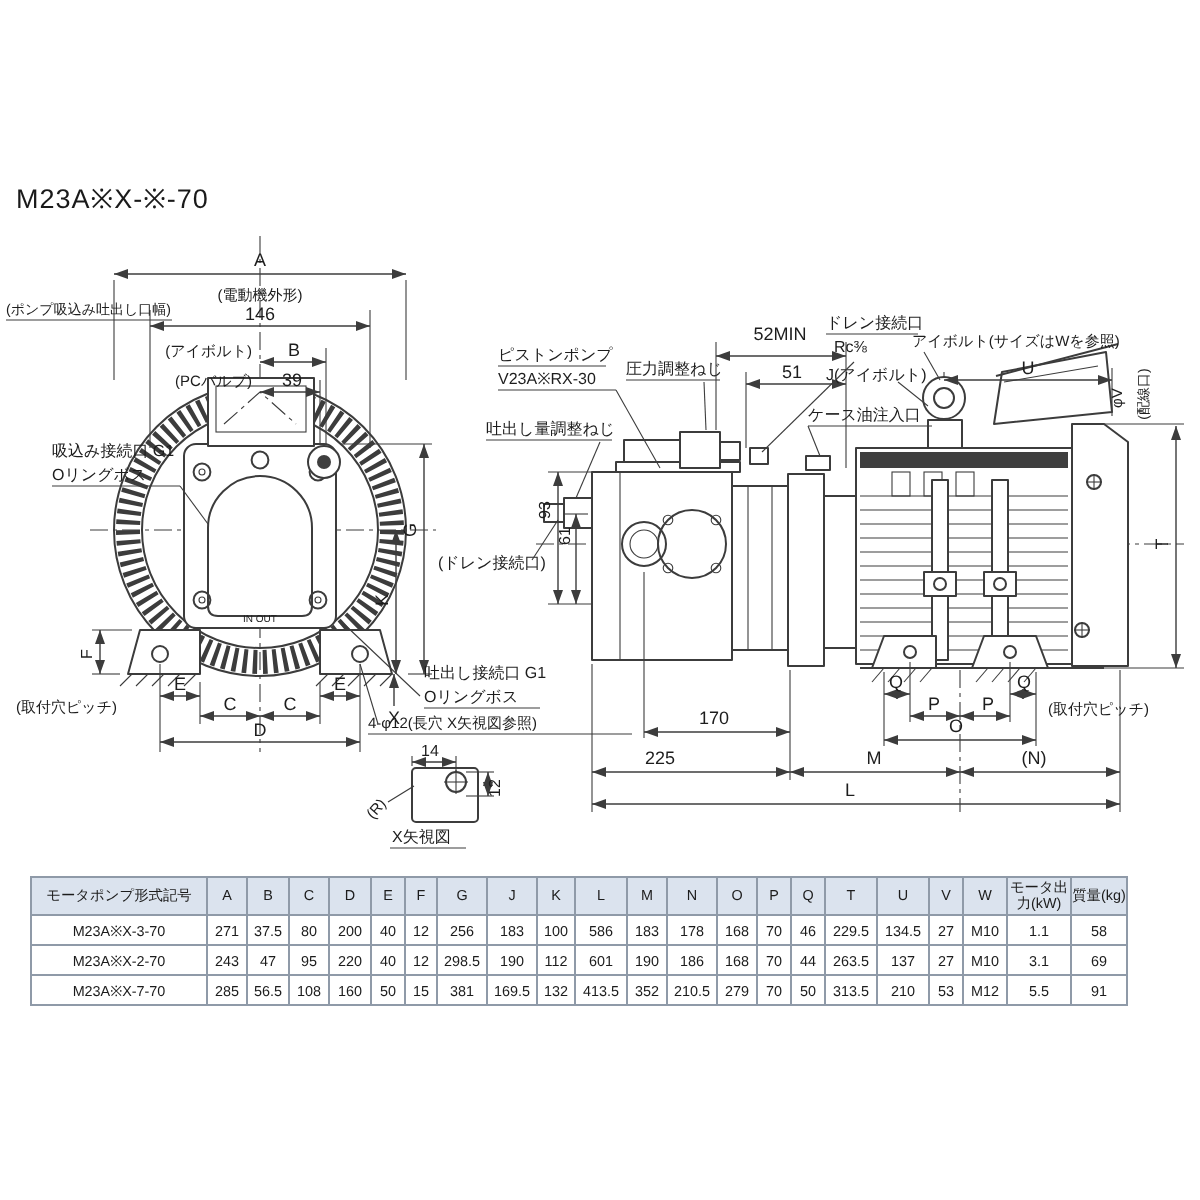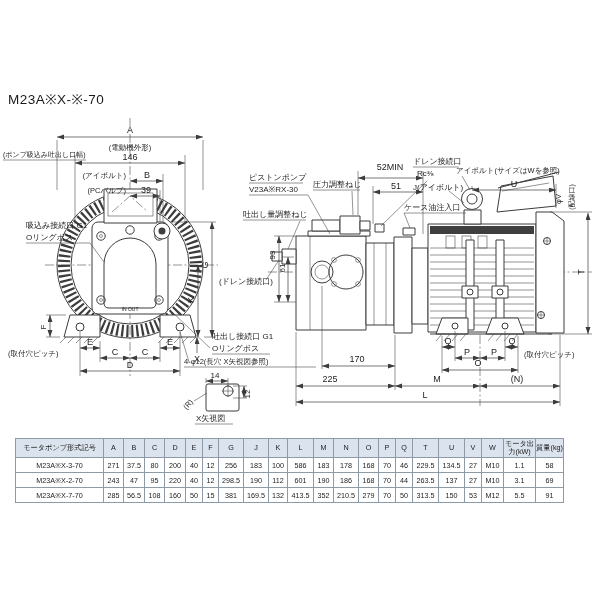--- a/index.html
+++ b/index.html
@@ -472,21 +472,21 @@
           <td>381</td>
           <td>169.5</td>
           <td>132</td>
           <td>413.5</td>
           <td>352</td>
           <td>210.5</td>
           <td>279</td>
           <td>70</td>
           <td>50</td>
           <td>313.5</td>
-          <td>150</td>
+          <td>210</td>
           <td>53</td>
           <td>M12</td>
           <td>5.5</td>
           <td>91</td>
         </tr>
       </tbody>
     </table>
   </div>
 
 </div>

